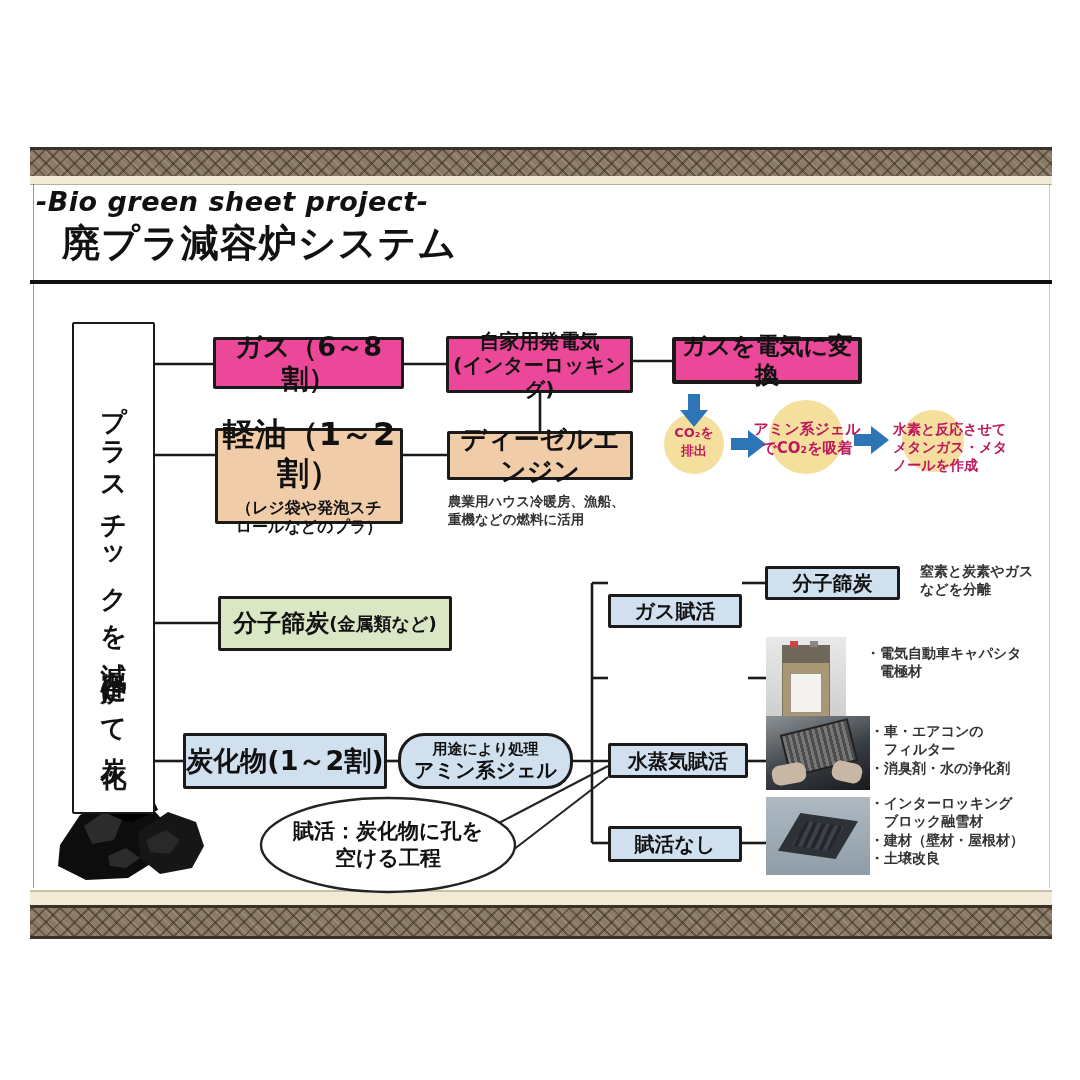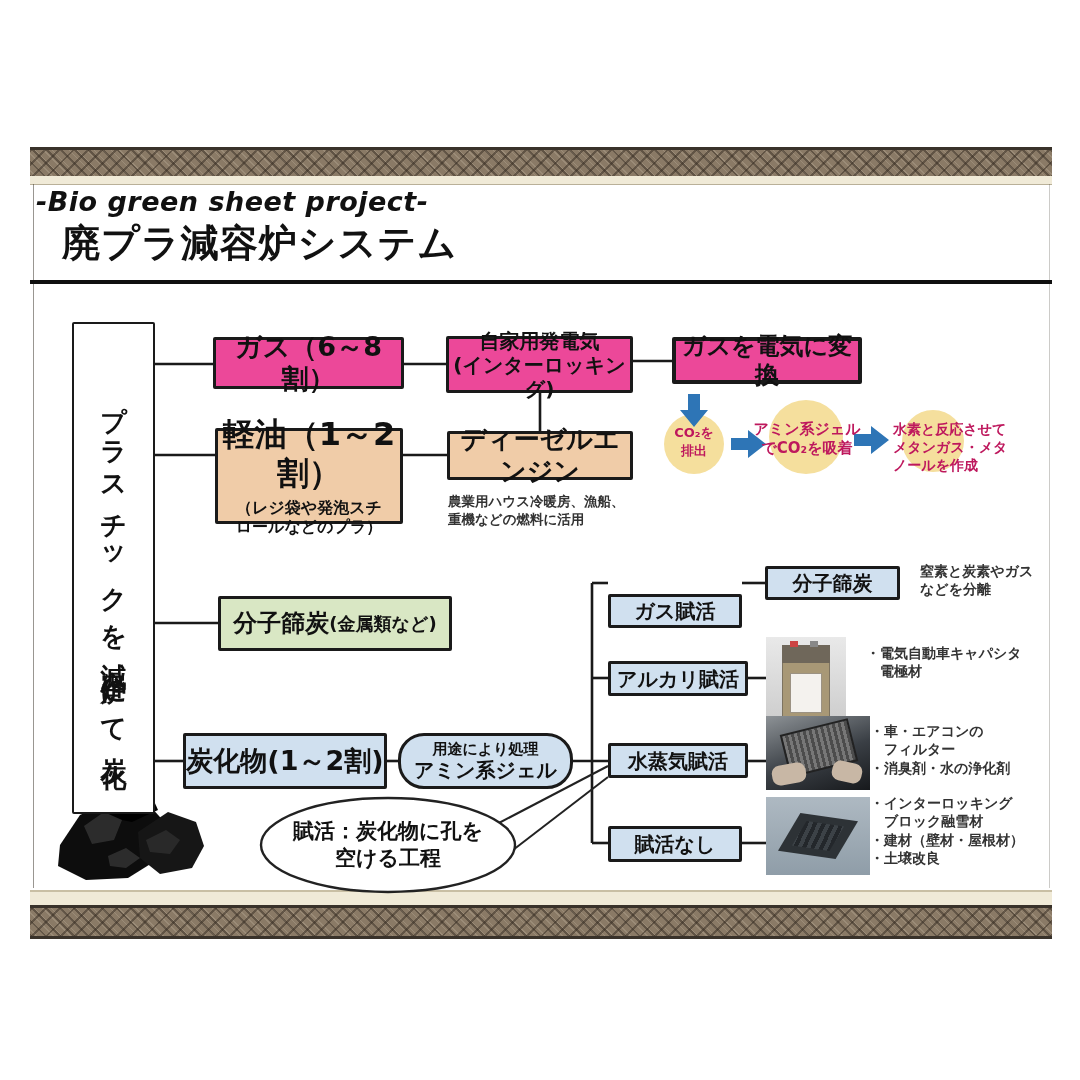--- a/index.html
+++ b/index.html
@@ -143,23 +143,20 @@
     <span style="font-size:15px;">用途により処理</span>
     <span style="font-size:20px;">アミン系ジェル</span>
   </div>
 
   <div class="box blue" style="left:608px;top:566px;width:134px;height:34px;font-size:20px;margin-top:28px;">
     <span>ガス賦活</span>
   </div>
   <div class="box blue" style="left:765px;top:566px;width:135px;height:34px;font-size:20px;">
     <span>分子篩炭</span>
   </div>
-  <div class="box blue" style="left:608px;top:661px;width:140px;height:35px;font-size:20px;">
-    <span>アルカリ賦活</span>
-  </div>
   <div class="box blue" style="left:608px;top:743px;width:140px;height:35px;font-size:20px;">
     <span>水蒸気賦活</span>
   </div>
   <div class="box blue" style="left:608px;top:826px;width:134px;height:36px;font-size:20px;">
     <span>賦活なし</span>
   </div>
 
   <div class="photo" style="left:766px;top:637px;width:80px;height:94px;background:linear-gradient(180deg,#e9e9e9,#cacaca);">
     <div class="abs" style="left:16px;top:8px;width:48px;height:78px;background:#a89876;border:1px solid #7d7360;"></div>
     <div class="abs" style="left:16px;top:8px;width:48px;height:18px;background:#6f675a;"></div>

